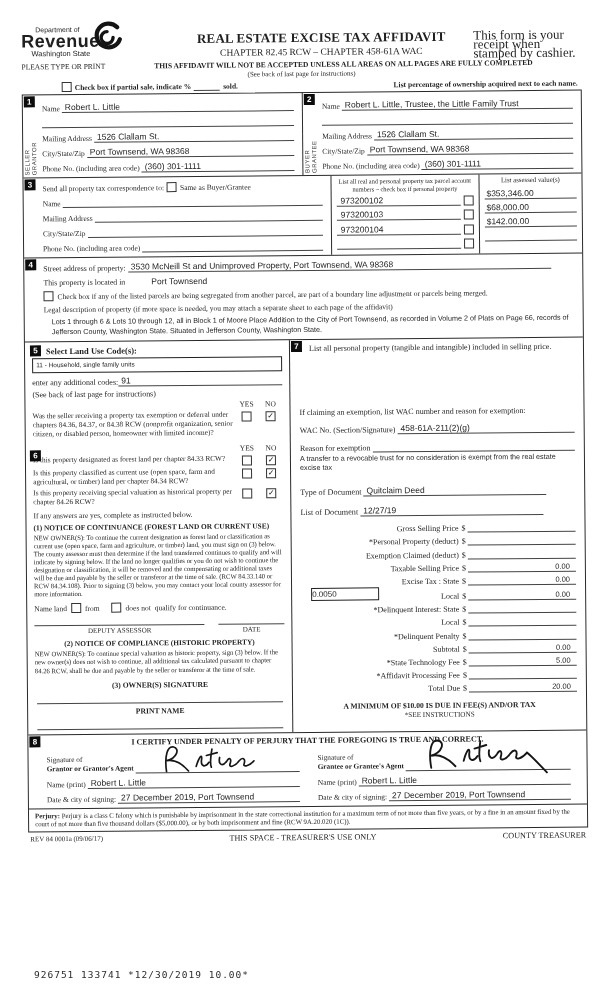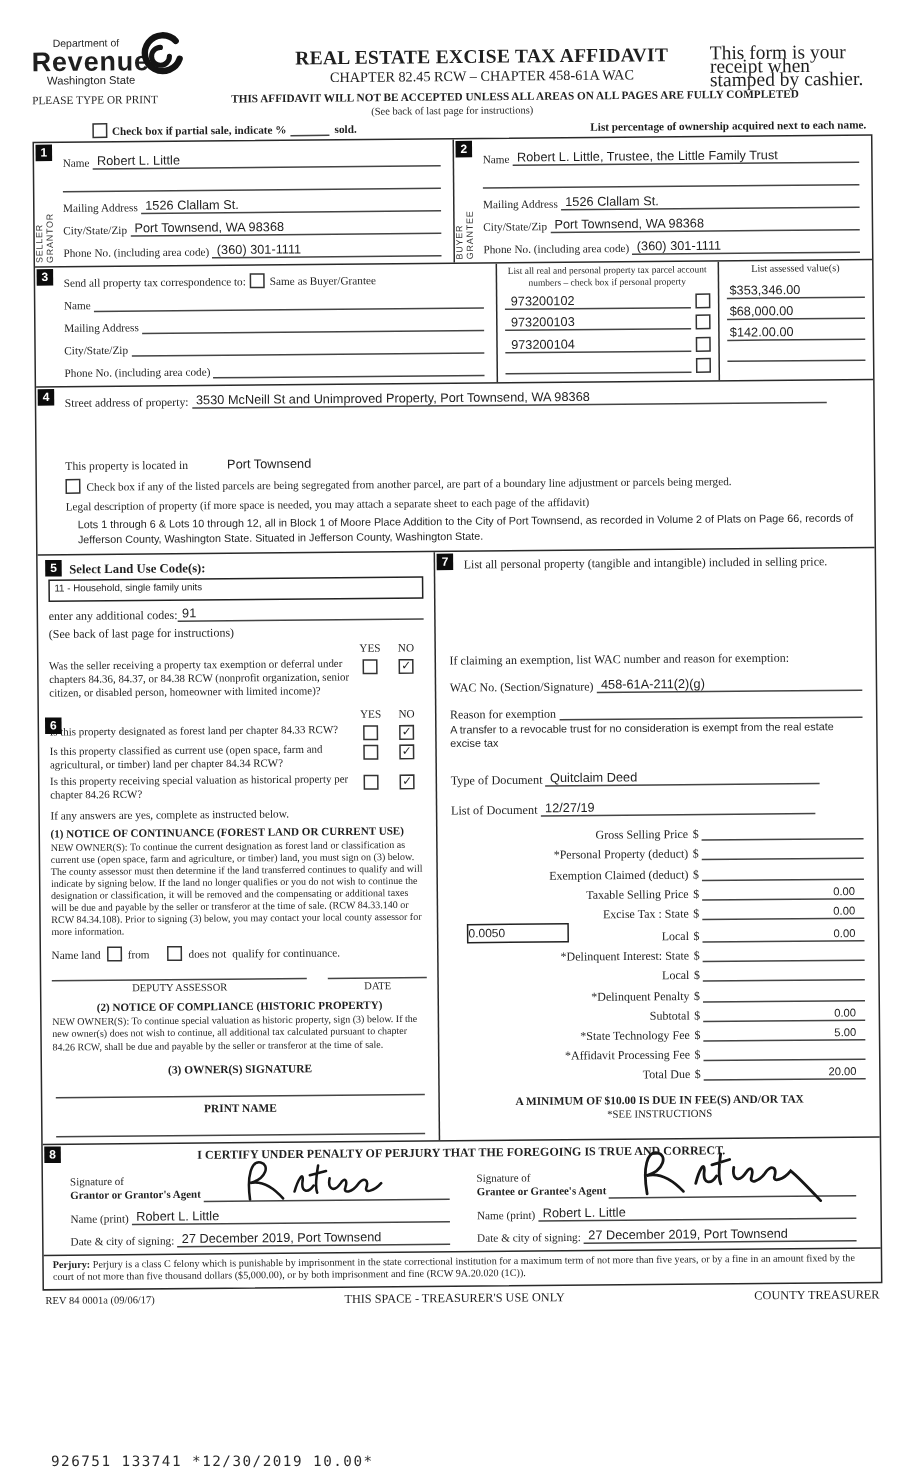--- a/index.html
+++ b/index.html
@@ -62,21 +62,21 @@
   .assessed{width:18.5%;box-sizing:border-box;border-left:1.2px solid #2a2a2a;padding:2px 5px;}
   .assessed .phead{font-size:6.8px;text-align:center;line-height:7.5px;margin-bottom:4px;}
   .arow{border-bottom:1px solid #444;font-family:"Liberation Sans",sans-serif;font-size:8.5px;line-height:10px;
         min-height:10px;margin-top:3.2px;padding-left:2px;}
 
   .sec4{position:relative;padding:3px 10px 5px 19px;}
   .sec4 .seg{display:flex;gap:4px;font-size:7.5px;margin-top:4px;align-items:center;}
   .sec4 .legal{font-size:7.5px;margin-top:4px;}
   .sec4 .legalval{font-family:"Liberation Sans",sans-serif;font-size:7.2px;line-height:9.5px;margin:3px 4px 0 8px;}
   .locline{display:flex;align-items:flex-end;margin-top:4px;font-size:7.8px;}
-  .locval{font-family:"Liberation Sans",sans-serif;font-size:8.5px;padding-left:26px;margin-top:28px;}
+  .locval{font-family:"Liberation Sans",sans-serif;font-size:8.5px;padding-left:26px;}
 
   .cols{display:flex;align-items:stretch;}
   .lcol{width:47.5%;box-sizing:border-box;border-right:1.2px solid #2a2a2a;padding:4px 7px 4px 7px;}
   .rcol{width:52.5%;box-sizing:border-box;padding:4px 9px 4px 9px;position:relative;}
 
   .sec5head{position:relative;padding-left:14px;font-size:8.5px;font-weight:600;}
   .sec5head .nb{top:-1px;left:-2px;}
   .codebox{border:1.4px solid #222;margin-top:2px;height:13px;font-family:"Liberation Sans",sans-serif;
            font-size:6.5px;line-height:12px;padding-left:3px;}
   .addl{display:flex;align-items:flex-end;margin-top:3px;font-size:8px;}

